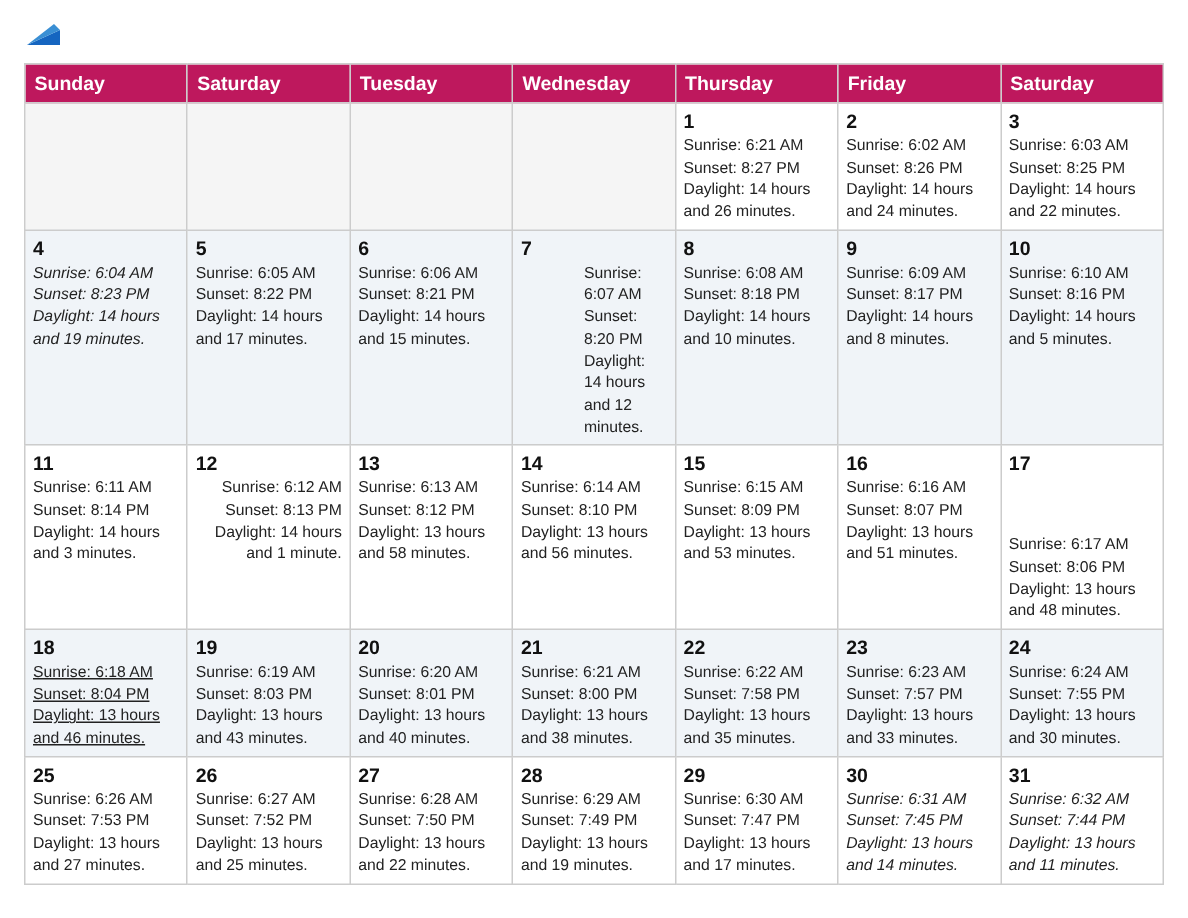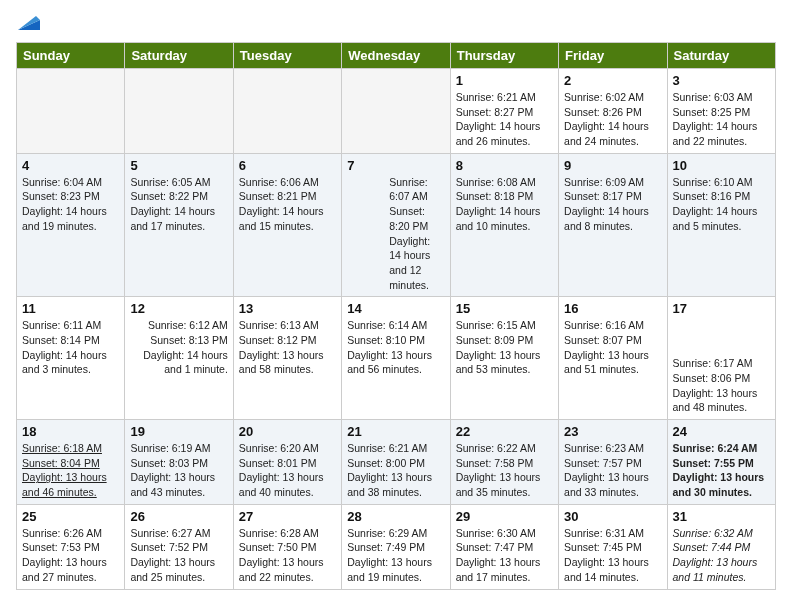--- a/index.html
+++ b/index.html
@@ -31,21 +31,21 @@
     }
     .location {
       font-size: 16px;
       color: #1a1a2e;
     }
     .calendar {
       width: 100%;
       border-collapse: collapse;
     }
     .calendar th {
-      background: #4d7c0f;
+      background: #be185d;
       color: #fff;
       font-size: 13px;
       font-weight: bold;
       padding: 5px 6px;
       text-align: left;
       border: 1px solid #ccc;
     }
     .calendar td {
       border: 1px solid #ccc;
       vertical-align: top;
@@ -133,21 +133,21 @@
           <div class="day-num">3</div>
           <div class="day-info" style="white-space: pre-line;">Sunrise: 6:03 AM
 Sunset: 8:25 PM
 Daylight: 14 hours
 and 22 minutes.</div>
         </td>
       </tr>
       <tr class="row-even">
         <td>
           <div class="day-num">4</div>
-          <div class="day-info" style="white-space: pre-line;">Sunrise: 6:04 AM
+          <div class="day-info" style="white-space: pre-line; font-style: italic;">Sunrise: 6:04 AM
 Sunset: 8:23 PM
 Daylight: 14 hours
 and 19 minutes.</div>
         </td>
         <td>
           <div class="day-num">5</div>
           <div class="day-info" style="white-space: pre-line;">Sunrise: 6:05 AM
 Sunset: 8:22 PM
 Daylight: 14 hours
 and 17 minutes.</div>
@@ -277,21 +277,21 @@
         </td>
         <td>
           <div class="day-num">23</div>
           <div class="day-info" style="white-space: pre-line;">Sunrise: 6:23 AM
 Sunset: 7:57 PM
 Daylight: 13 hours
 and 33 minutes.</div>
         </td>
         <td>
           <div class="day-num">24</div>
-          <div class="day-info" style="white-space: pre-line; font-weight: bold;">Sunrise: 6:24 AM
+          <div class="day-info" style="white-space: pre-line;">Sunrise: 6:24 AM
 Sunset: 7:55 PM
 Daylight: 13 hours
 and 30 minutes.</div>
         </td>
       </tr>
       <tr>
         <td>
           <div class="day-num">25</div>
           <div class="day-info" style="white-space: pre-line;">Sunrise: 6:26 AM
 Sunset: 7:53 PM
@@ -321,21 +321,21 @@
         </td>
         <td>
           <div class="day-num">29</div>
           <div class="day-info" style="white-space: pre-line;">Sunrise: 6:30 AM
 Sunset: 7:47 PM
 Daylight: 13 hours
 and 17 minutes.</div>
         </td>
         <td>
           <div class="day-num">30</div>
-          <div class="day-info" style="white-space: pre-line;">Sunrise: 6:31 AM
+          <div class="day-info" style="white-space: pre-line; font-style: italic;">Sunrise: 6:31 AM
 Sunset: 7:45 PM
 Daylight: 13 hours
 and 14 minutes.</div>
         </td>
         <td>
           <div class="day-num">31</div>
           <div class="day-info" style="white-space: pre-line; font-style: italic;">Sunrise: 6:32 AM
 Sunset: 7:44 PM
 Daylight: 13 hours
 and 11 minutes.</div>

